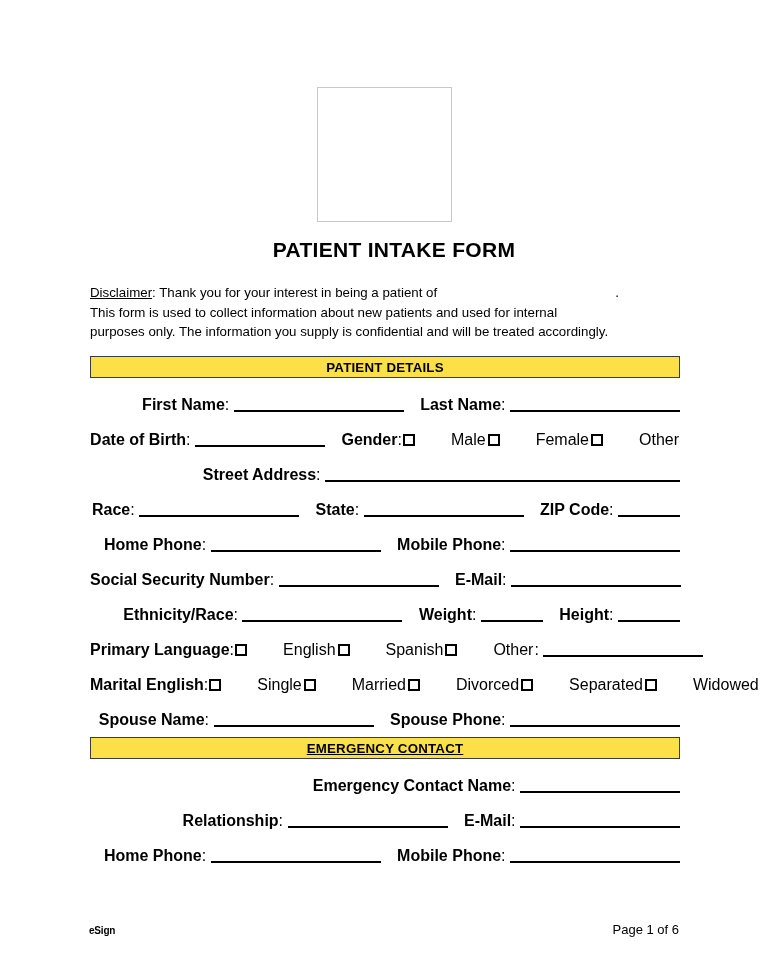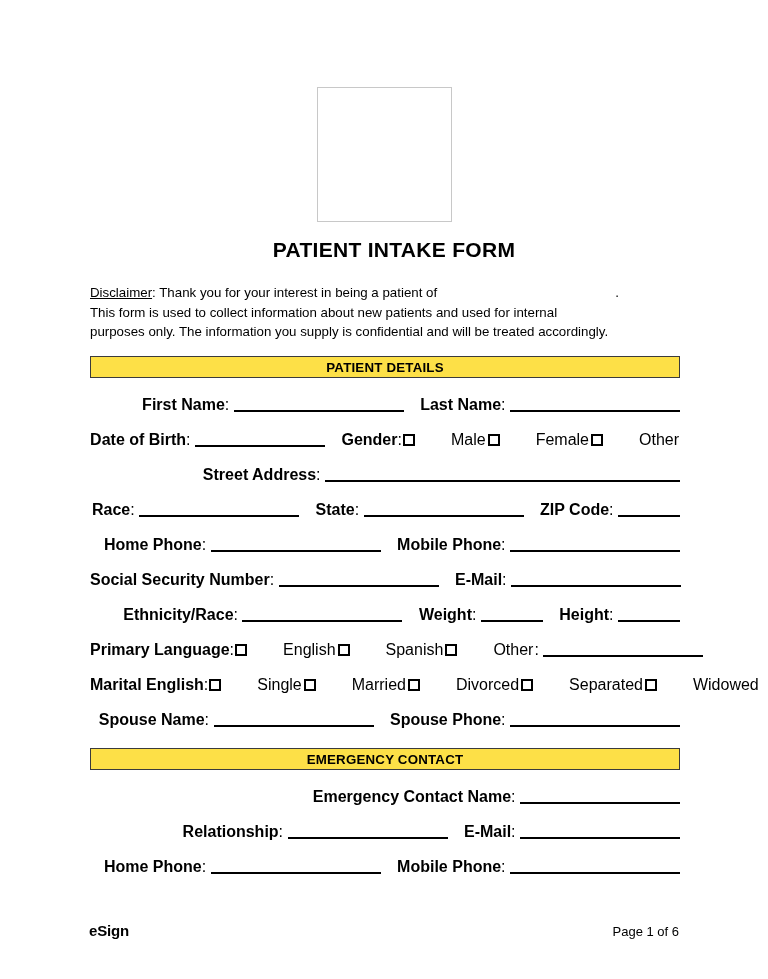--- a/index.html
+++ b/index.html
@@ -80,21 +80,22 @@
     background: #fde047;
     border: 1.5px solid #3b3b3b;
     box-sizing: border-box;
     text-align: center;
     font-size: 13.3px;
     font-weight: bold;
     letter-spacing: 0.2px;
     width: 590px;
   }
   .section-bar.second {
-    margin-top: 20px;
+    margin-top: 9px;
+    text-decoration: underline;
   }
 
   
   .row {
     font-size: 16px;
     line-height: 16px;
     margin-top: 19px;
     white-space: nowrap;
     text-align: right;
   }
@@ -143,21 +144,21 @@
     top: 922px;
     width: 590px;
     margin: 0 auto;
     display: flex;
     justify-content: space-between;
     align-items: baseline;
     font-size: 13px;
   }
   .brand {
     font-weight: bold;
-    font-size: 15px;
+    font-size: 10px;
     letter-spacing: -0.2px;
   }
   .page-num {
     font-size: 13px;
     margin-left: 16px;
   }
 </style>
 </head>
 <body>
 

